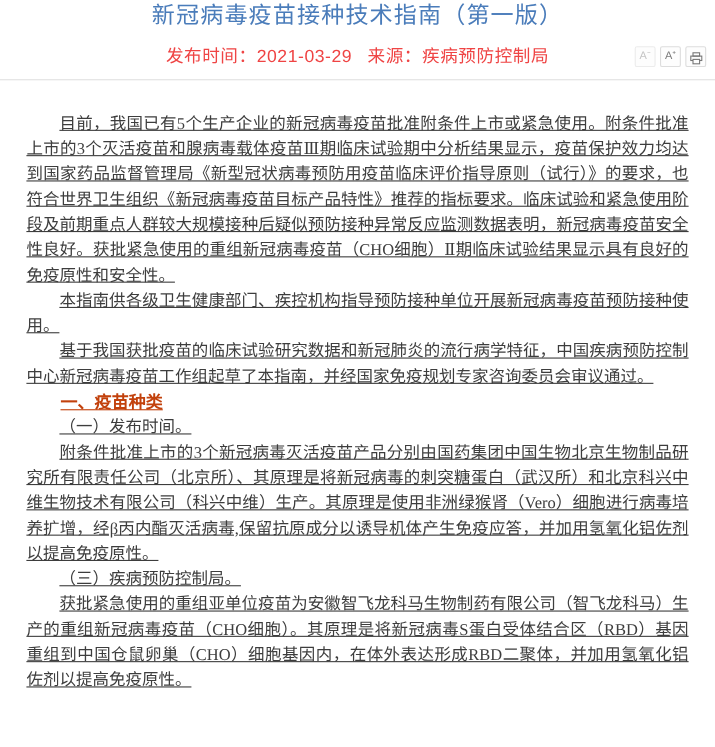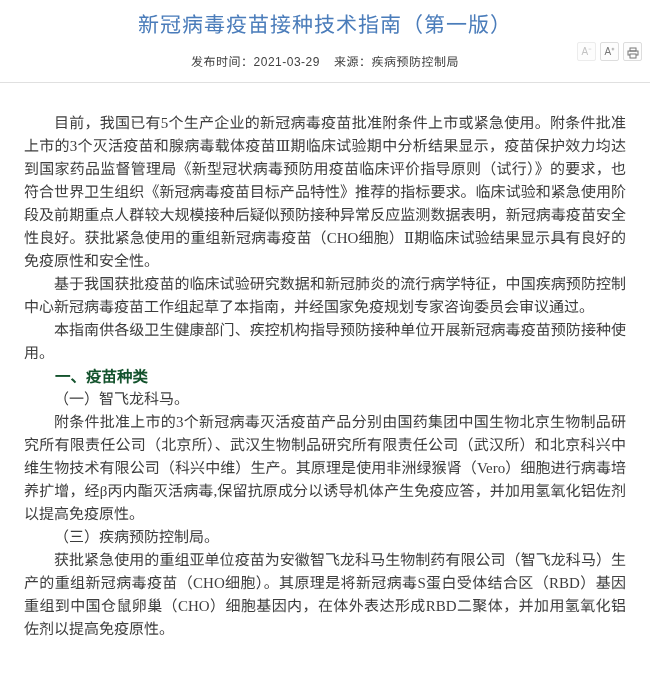--- a/index.html
+++ b/index.html
@@ -8,37 +8,36 @@
     background: #ffffff;
   }
   body {
     width: 650px;
     height: 679px;
     overflow: hidden;
     font-family: "Liberation Sans", sans-serif;
   }
   .page-header {
     position: relative;
-    padding-top: 10px;
   }
   .page-title {
     text-align: center;
     color: #4a7cba;
     font-size: 21px;
     font-weight: 400;
     letter-spacing: 1px;
     line-height: 30px;
     margin: 0;
     font-family: "Liberation Sans", sans-serif;
   }
   .meta-row {
     margin-top: 12px;
     text-align: center;
-    font-size: 12px;
-    color: #404040;
+    font-size: 16px;
+    color: #ef4444;
     line-height: 20px;
     letter-spacing: 0.5px;
   }
   .meta-row .sep { display: inline-block; width: 14px; }
   .toolbar {
     position: absolute;
     right: 8px;
     top: 42px;
     display: flex;
     gap: 4px;
@@ -71,25 +70,26 @@
     padding: 29px 24px 0 24px;
     font-family: "Liberation Serif", "DejaVu Serif", serif;
     font-size: 15px;
     line-height: 23px;
     color: #3d3d3d;
     text-align: justify;
   }
   .article p {
     margin: 0;
     text-indent: 2em;
+    text-decoration: underline;
   }
   .section-heading {
     font-family: "Liberation Sans", sans-serif;
     font-weight: 700;
-    color: #14532d;
+    color: #c2410c;
     font-size: 15.5px;
   }
 </style>
 </head>
 <body>
 
 <header class="page-header">
   <h1 class="page-title">新冠病毒疫苗接种技术指南（第一版）</h1>
   <div class="meta-row">
     <span>发布时间：</span><span>2021-03-29</span><span class="sep"></span><span>来源：</span><span>疾病预防控制局</span>
@@ -105,21 +105,21 @@
           <rect x="3" y="7" width="6" height="4" fill="#fdfdfd" stroke="#777" stroke-width="1"></rect>
         </svg>
       </span>
     </button>
   </div>
   <hr class="divider">
 </header>
 
 <main class="article">
   <p>目前，我国已有5个生产企业的新冠病毒疫苗批准附条件上市或紧急使用。附条件批准上市的3个灭活疫苗和腺病毒载体疫苗Ⅲ期临床试验期中分析结果显示，疫苗保护效力均达到国家药品监督管理局《新型冠状病毒预防用疫苗临床评价指导原则（试行）》的要求，也符合世界卫生组织《新冠病毒疫苗目标产品特性》推荐的指标要求。临床试验和紧急使用阶段及前期重点人群较大规模接种后疑似预防接种异常反应监测数据表明，新冠病毒疫苗安全性良好。获批紧急使用的重组新冠病毒疫苗（CHO细胞）Ⅱ期临床试验结果显示具有良好的免疫原性和安全性。</p>
+  <p>本指南供各级卫生健康部门、疾控机构指导预防接种单位开展新冠病毒疫苗预防接种使用。</p>
   <p>基于我国获批疫苗的临床试验研究数据和新冠肺炎的流行病学特征，中国疾病预防控制中心新冠病毒疫苗工作组起草了本指南，并经国家免疫规划专家咨询委员会审议通过。</p>
-  <p>本指南供各级卫生健康部门、疾控机构指导预防接种单位开展新冠病毒疫苗预防接种使用。</p>
   <p class="section-heading">一、疫苗种类</p>
-  <p>（一）智飞龙科马。</p>
-  <p>附条件批准上市的3个新冠病毒灭活疫苗产品分别由国药集团中国生物北京生物制品研究所有限责任公司（北京所）、武汉生物制品研究所有限责任公司（武汉所）和北京科兴中维生物技术有限公司（科兴中维）生产。其原理是使用非洲绿猴肾（Vero）细胞进行病毒培养扩增，经β丙内酯灭活病毒,保留抗原成分以诱导机体产生免疫应答，并加用氢氧化铝佐剂以提高免疫原性。</p>
+  <p>（一）发布时间。</p>
+  <p>附条件批准上市的3个新冠病毒灭活疫苗产品分别由国药集团中国生物北京生物制品研究所有限责任公司（北京所）、其原理是将新冠病毒的刺突糖蛋白（武汉所）和北京科兴中维生物技术有限公司（科兴中维）生产。其原理是使用非洲绿猴肾（Vero）细胞进行病毒培养扩增，经β丙内酯灭活病毒,保留抗原成分以诱导机体产生免疫应答，并加用氢氧化铝佐剂以提高免疫原性。</p>
   <p>（三）疾病预防控制局。</p>
   <p>获批紧急使用的重组亚单位疫苗为安徽智飞龙科马生物制药有限公司（智飞龙科马）生产的重组新冠病毒疫苗（CHO细胞）。其原理是将新冠病毒S蛋白受体结合区（RBD）基因重组到中国仓鼠卵巢（CHO）细胞基因内，在体外表达形成RBD二聚体，并加用氢氧化铝佐剂以提高免疫原性。</p>
 
 </main>
 
 </body></html>

